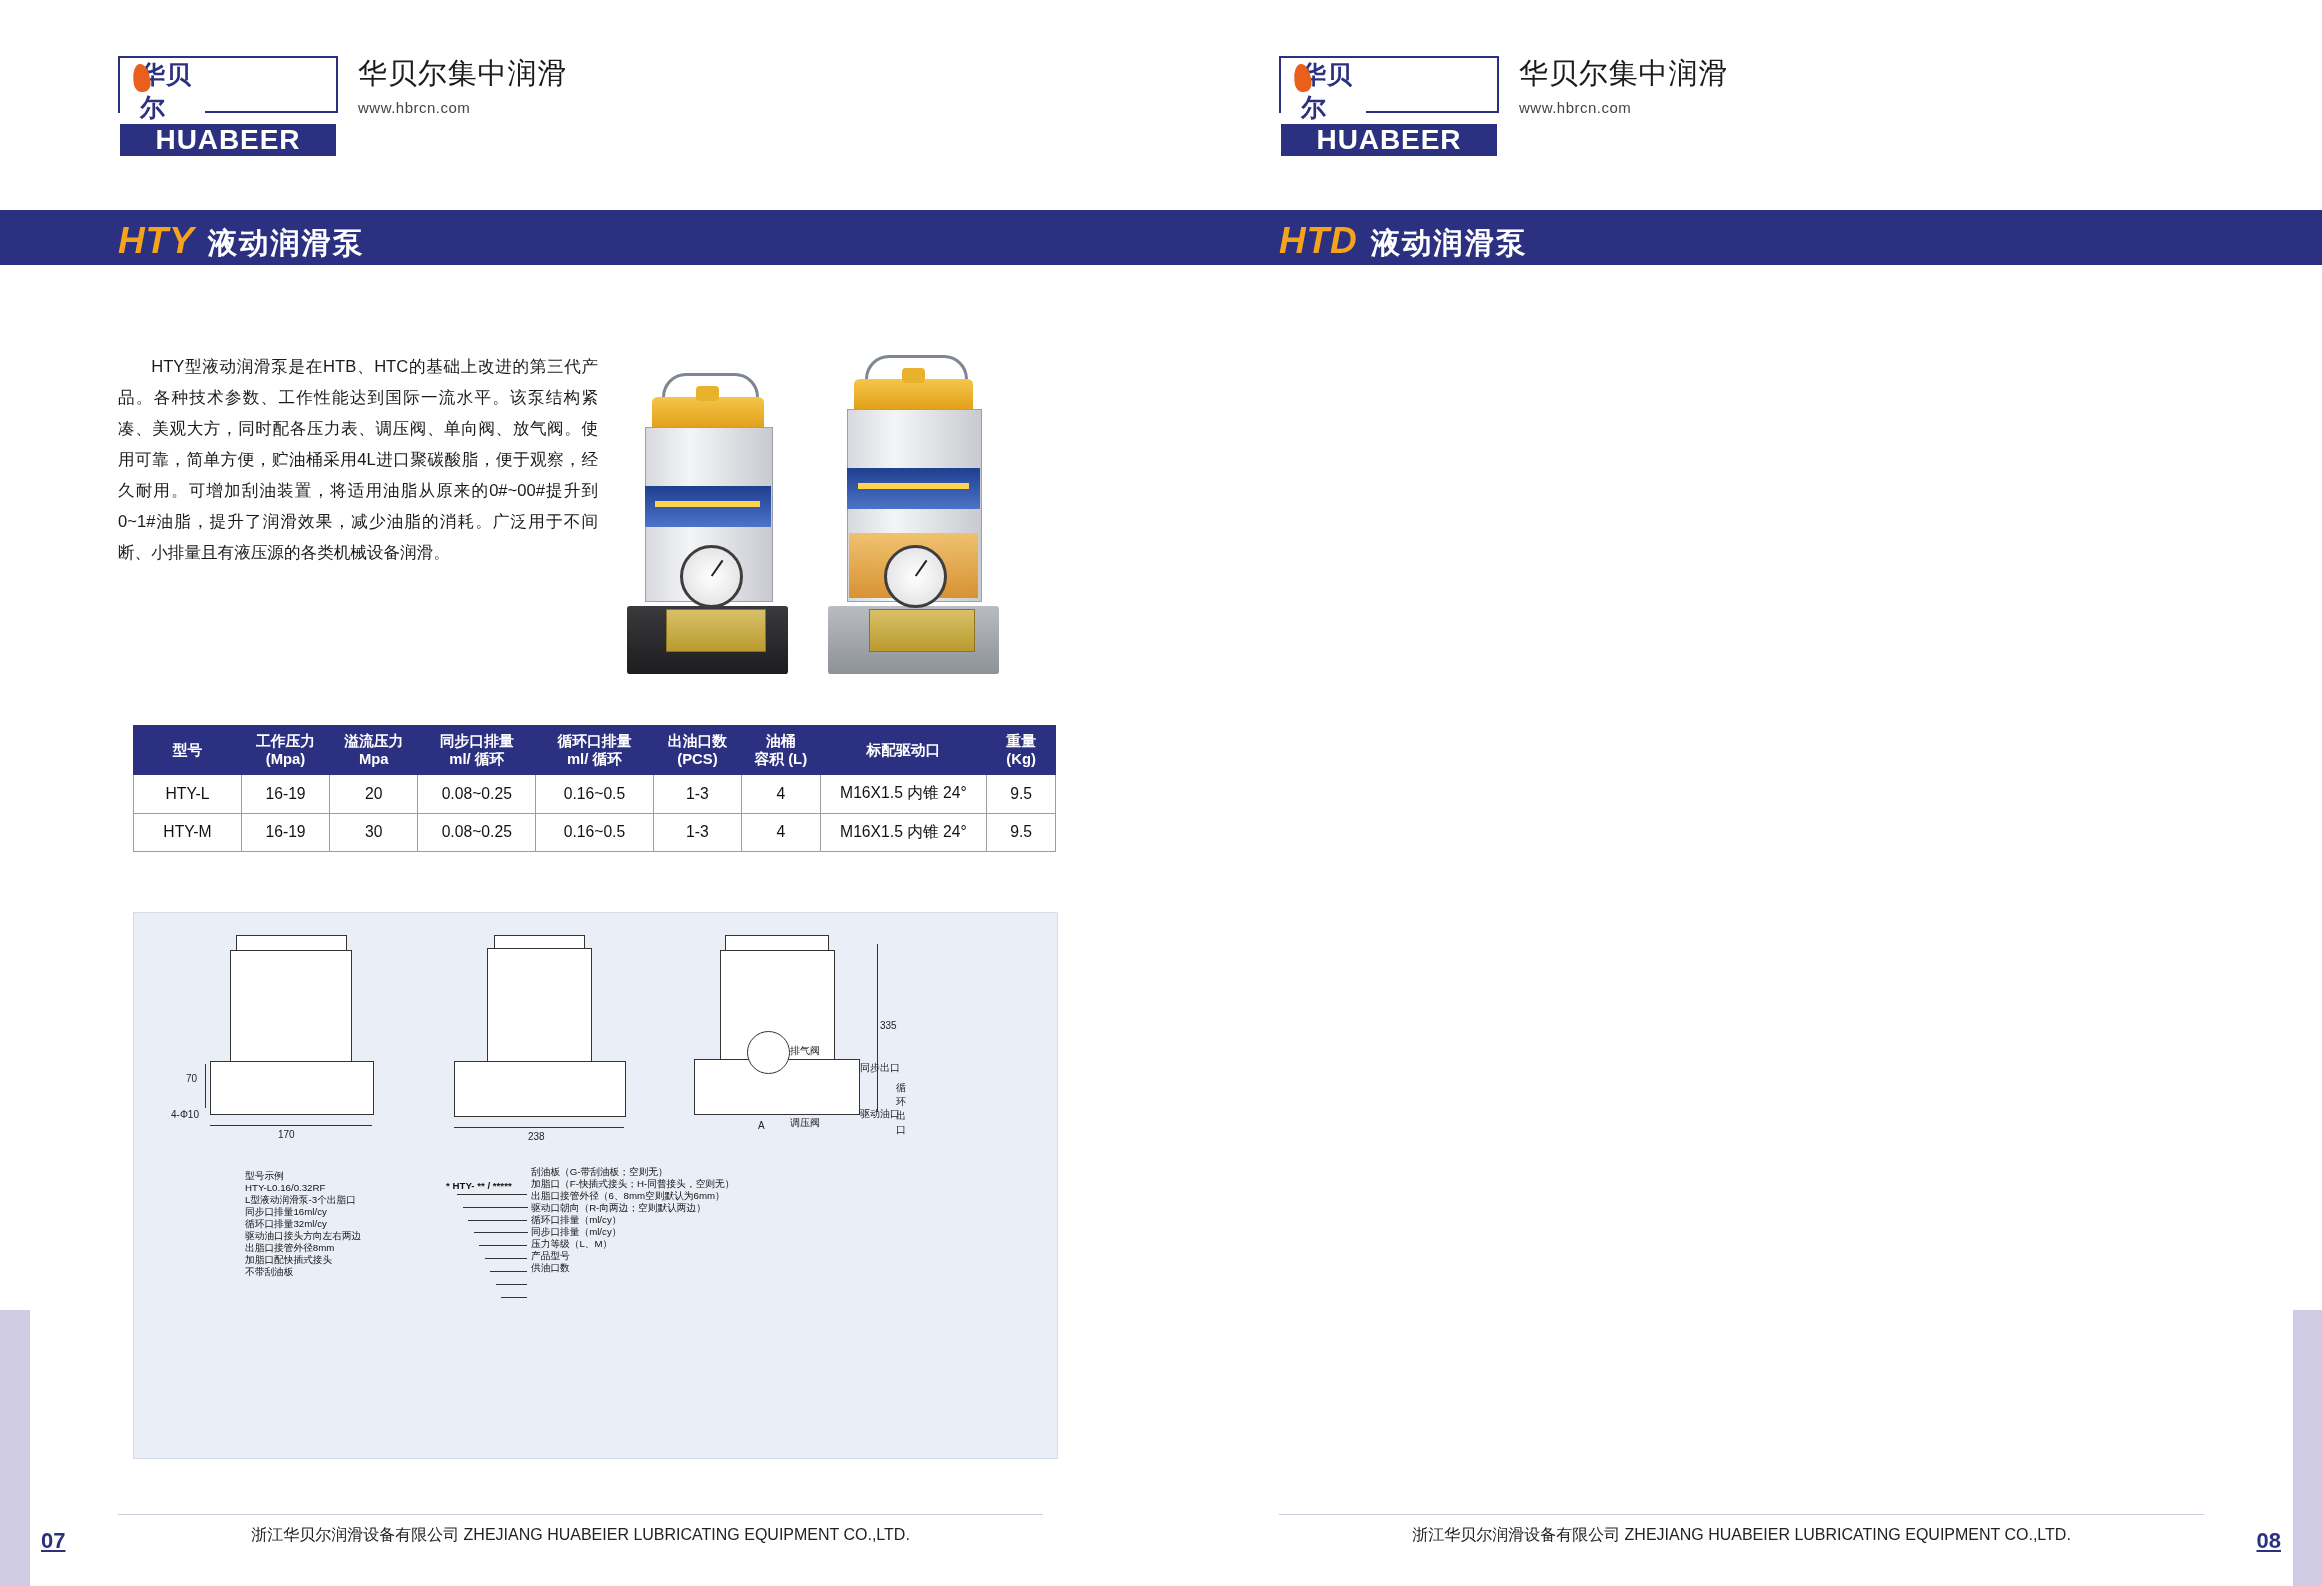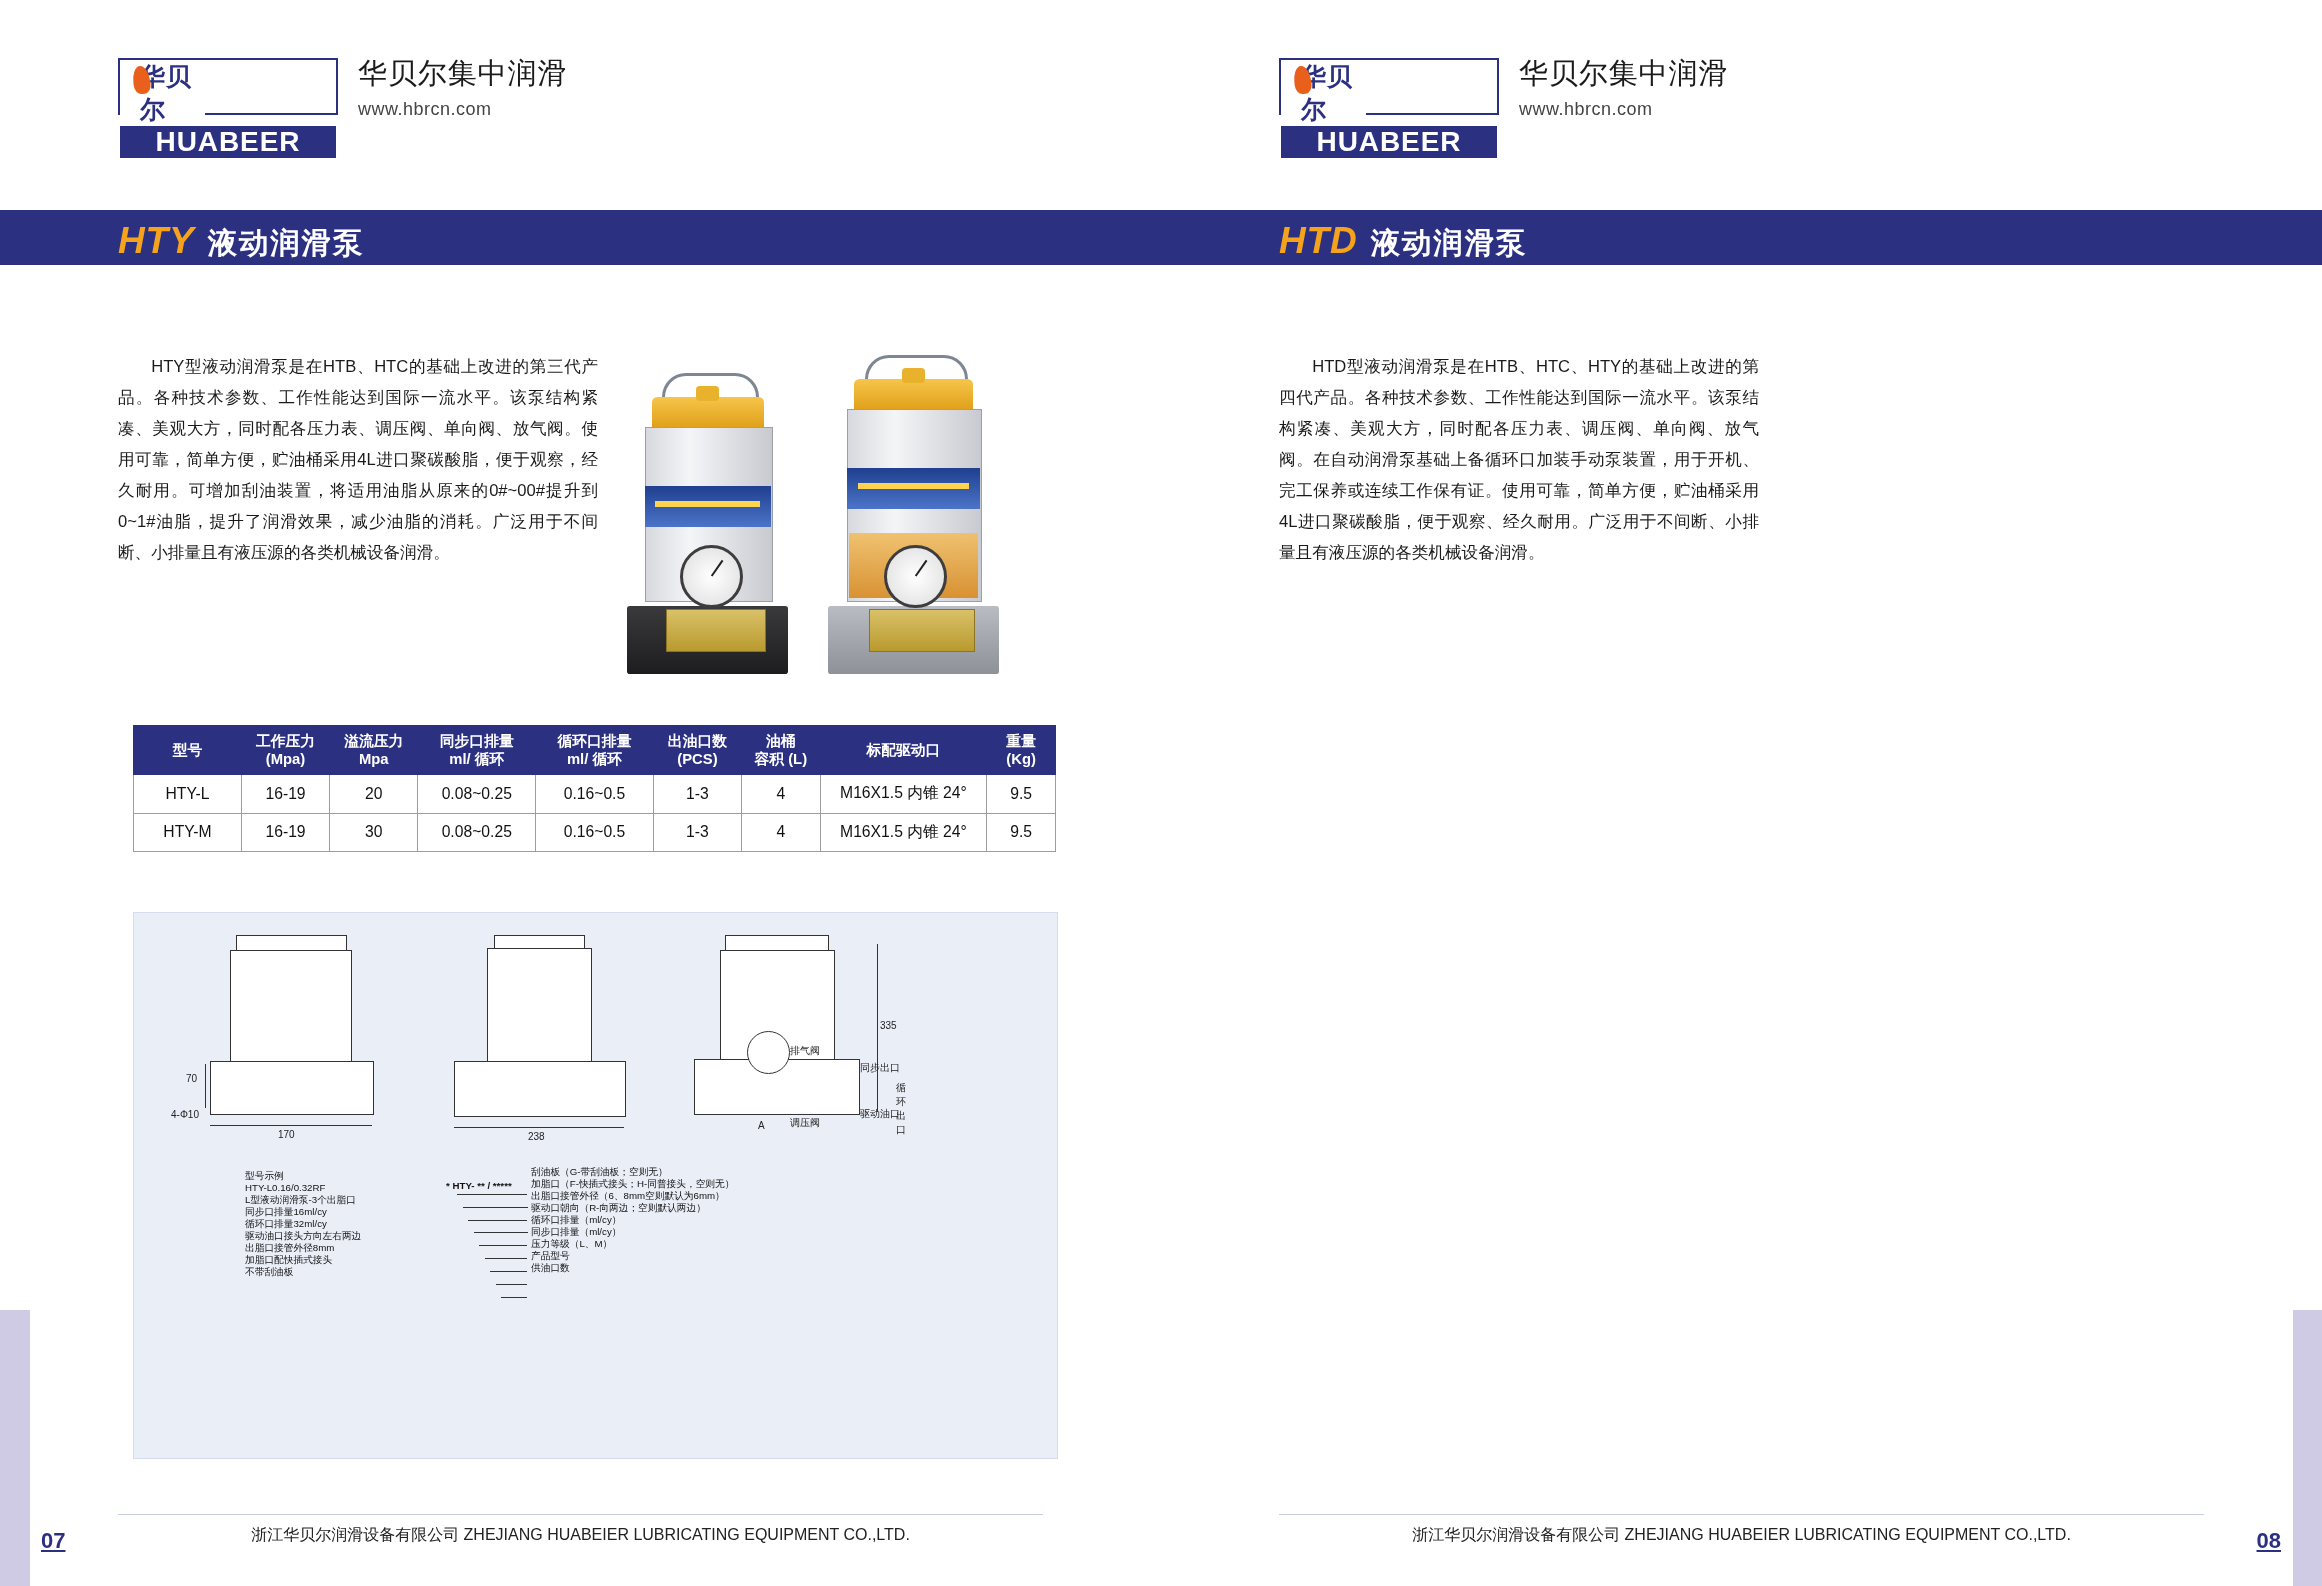--- a/index.html
+++ b/index.html
@@ -16,21 +16,21 @@
 
   
   .logo-row{position:absolute;top:54px;left:118px;display:flex;align-items:center;gap:20px;}
   .page.right .logo-row{left:118px;}
   .logo-badge{width:220px;height:57px;border:2.8px solid #2b3180;display:flex;align-items:stretch;box-sizing:border-box;background:#fff;flex-direction:column;}
   .logo-badge .lb-left{width:85px;background:#fff;position:relative;display:flex;align-items:center;justify-content:center;}
   .logo-badge .lb-left .flame{position:absolute;left:13px;top:5.5px;width:16.6px;height:28px;background:#e8601c;border-radius:60% 60% 50% 50%/70% 70% 40% 40%;transform:rotate(-8deg);}
   .logo-badge .lb-cn{font-size:25px;font-weight:bold;color:#2b3180;letter-spacing:0.9px;margin-left:20px;}
   .logo-badge .lb-right{flex:1;background:#2b3180;color:#fff;display:flex;align-items:center;justify-content:center;font-size:28px;font-weight:bold;letter-spacing:0.9px;}
   .logo-text .cn{font-size:29px;color:#1b1b1b;letter-spacing:0.9px;}
-  .logo-text .url{font-size:18px;color:#444;margin-top:4.6px;letter-spacing:0.5px;}
+  .logo-text .url{font-size:15px;color:#444;margin-top:4.6px;letter-spacing:0.5px;}
 
   
   .title-band{position:absolute;left:0;right:0;top:210px;height:55px;background:#2b3180;}
   .title-inner{position:absolute;left:118px;top:220px;display:flex;align-items:baseline;gap:13px;}
   .title-code{font-size:37px;font-weight:bold;color:#f5a21c;font-style:italic;letter-spacing:0.9px;}
   .title-cn{font-size:29.5px;font-weight:bold;color:#ffffff;letter-spacing:1.8px;font-family:Liberation Serif, serif;}
 
   
   .intro{position:absolute;left:118px;top:351px;width:480px;font-size:16.6px;line-height:31px;color:#1a1a1a;text-align:justify;}
   .intro p{margin:0;text-indent:2em;}
@@ -282,21 +282,18 @@
       <div class="url">www.hbrcn.com</div>
     </div>
   </div>
 
   <div class="title-band"></div>
   <div class="title-inner">
     <span class="title-code">HTD</span>
     <span class="title-cn">液动润滑泵</span>
   </div>
 
-  <div class="intro" style="top:351px;width:480px;">
-    <p>HTD型液动润滑泵是在HTB、HTC、HTY的基础上改进的第四代产品。各种技术参数、工作性能达到国际一流水平。该泵结构紧凑、美观大方，同时配各压力表、调压阀、单向阀、放气阀。在自动润滑泵基础上备循环口加装手动泵装置，用于开机、完工保养或连续工作保有证。使用可靠，简单方便，贮油桶采用4L进口聚碳酸脂，便于观察、经久耐用。广泛用于不间断、小排量且有液压源的各类机械设备润滑。</p>
-  </div>
 
   <div class="hr"></div>
   <div class="footer">浙江华贝尔润滑设备有限公司   ZHEJIANG HUABEIER LUBRICATING EQUIPMENT CO.,LTD.</div>
   <div class="pageno">08</div>
 </div>
 
 
 </body></html>

